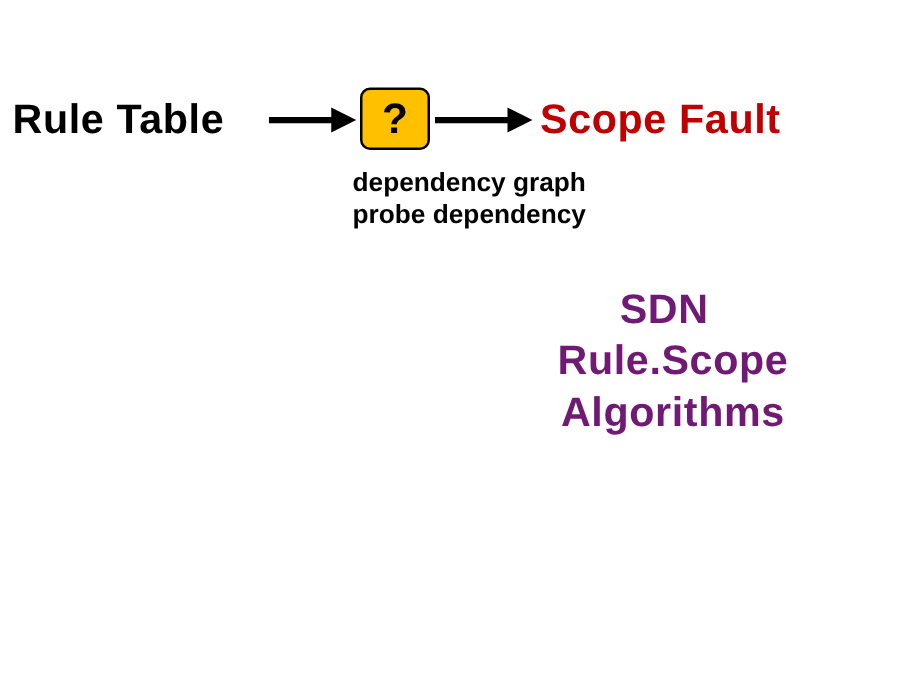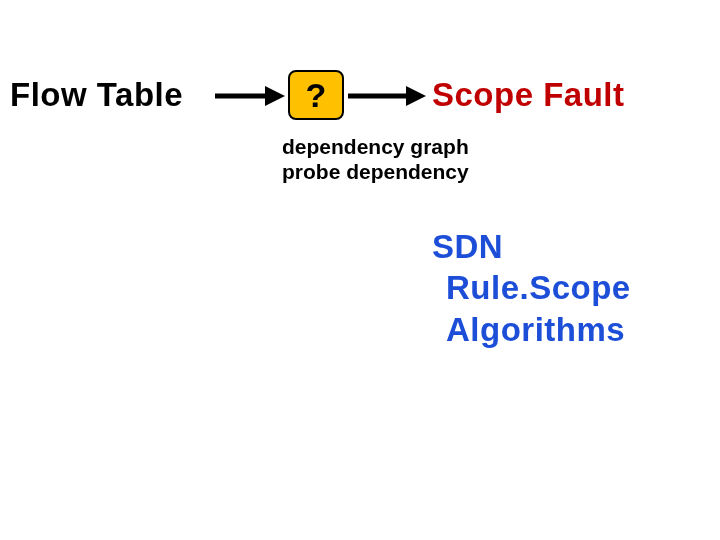--- a/index.html
+++ b/index.html
@@ -58,37 +58,38 @@
     font-size: 21px;
     color: #000;
     line-height: 1.2;
   }
   .sdn-block {
     position: absolute;
     left: 432px;
     top: 226px;
     font-weight: 900;
     font-size: 33px;
-    color: #1d4ed8;
+    color: #701a75;
     line-height: 1.25;
     letter-spacing: 0.5px;
+    text-align: center;
   }
   .indent {
     margin-left: 14px;
   }
   .arrow {
     position: absolute;
   }
 </style>
 </head>
 <body>
 
 <div class="canvas">
 
-  <div class="flow-table">Flow Table</div>
+  <div class="flow-table">Rule Table</div>
 
   <svg class="arrow" style="left:215px; top:84px;" width="70" height="24" viewBox="0 0 70 24">
     <line x1="0" y1="12" x2="52" y2="12" stroke="#000" stroke-width="5"></line>
     <polygon points="50,2 70,12 50,22" fill="#000"></polygon>
   </svg>
 
   <div class="qbox">?</div>
 
   <svg class="arrow" style="left:348px; top:84px;" width="78" height="24" viewBox="0 0 78 24">
     <line x1="0" y1="12" x2="60" y2="12" stroke="#000" stroke-width="5"></line>

